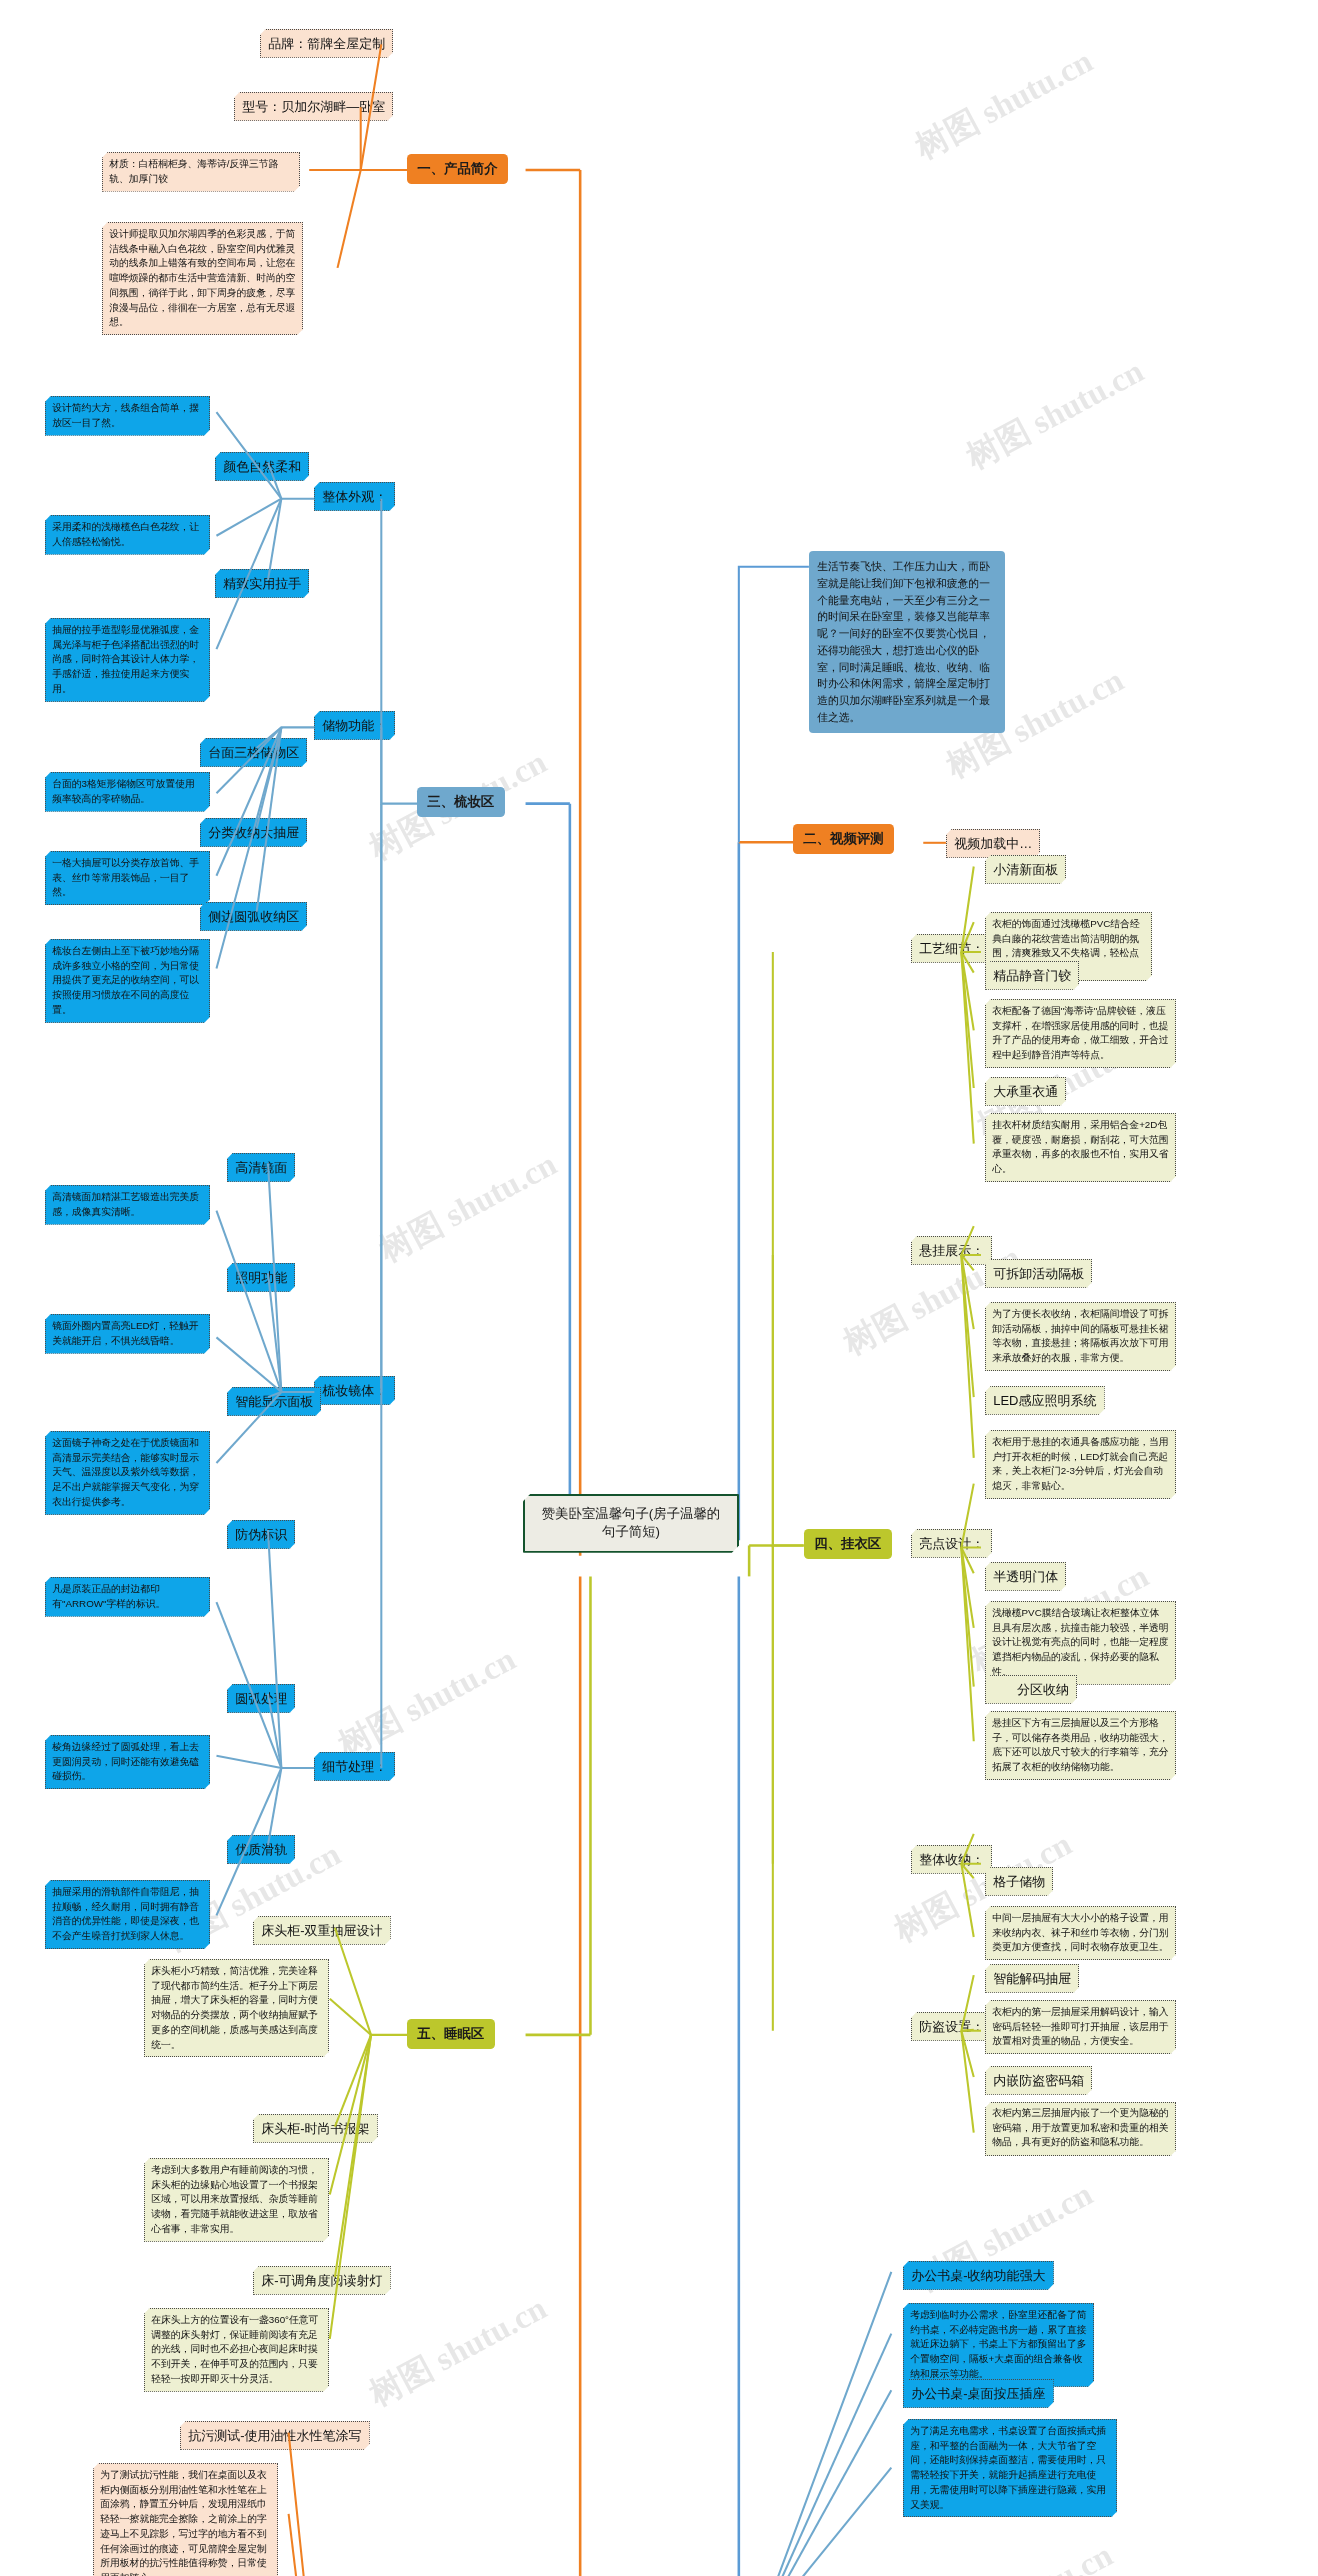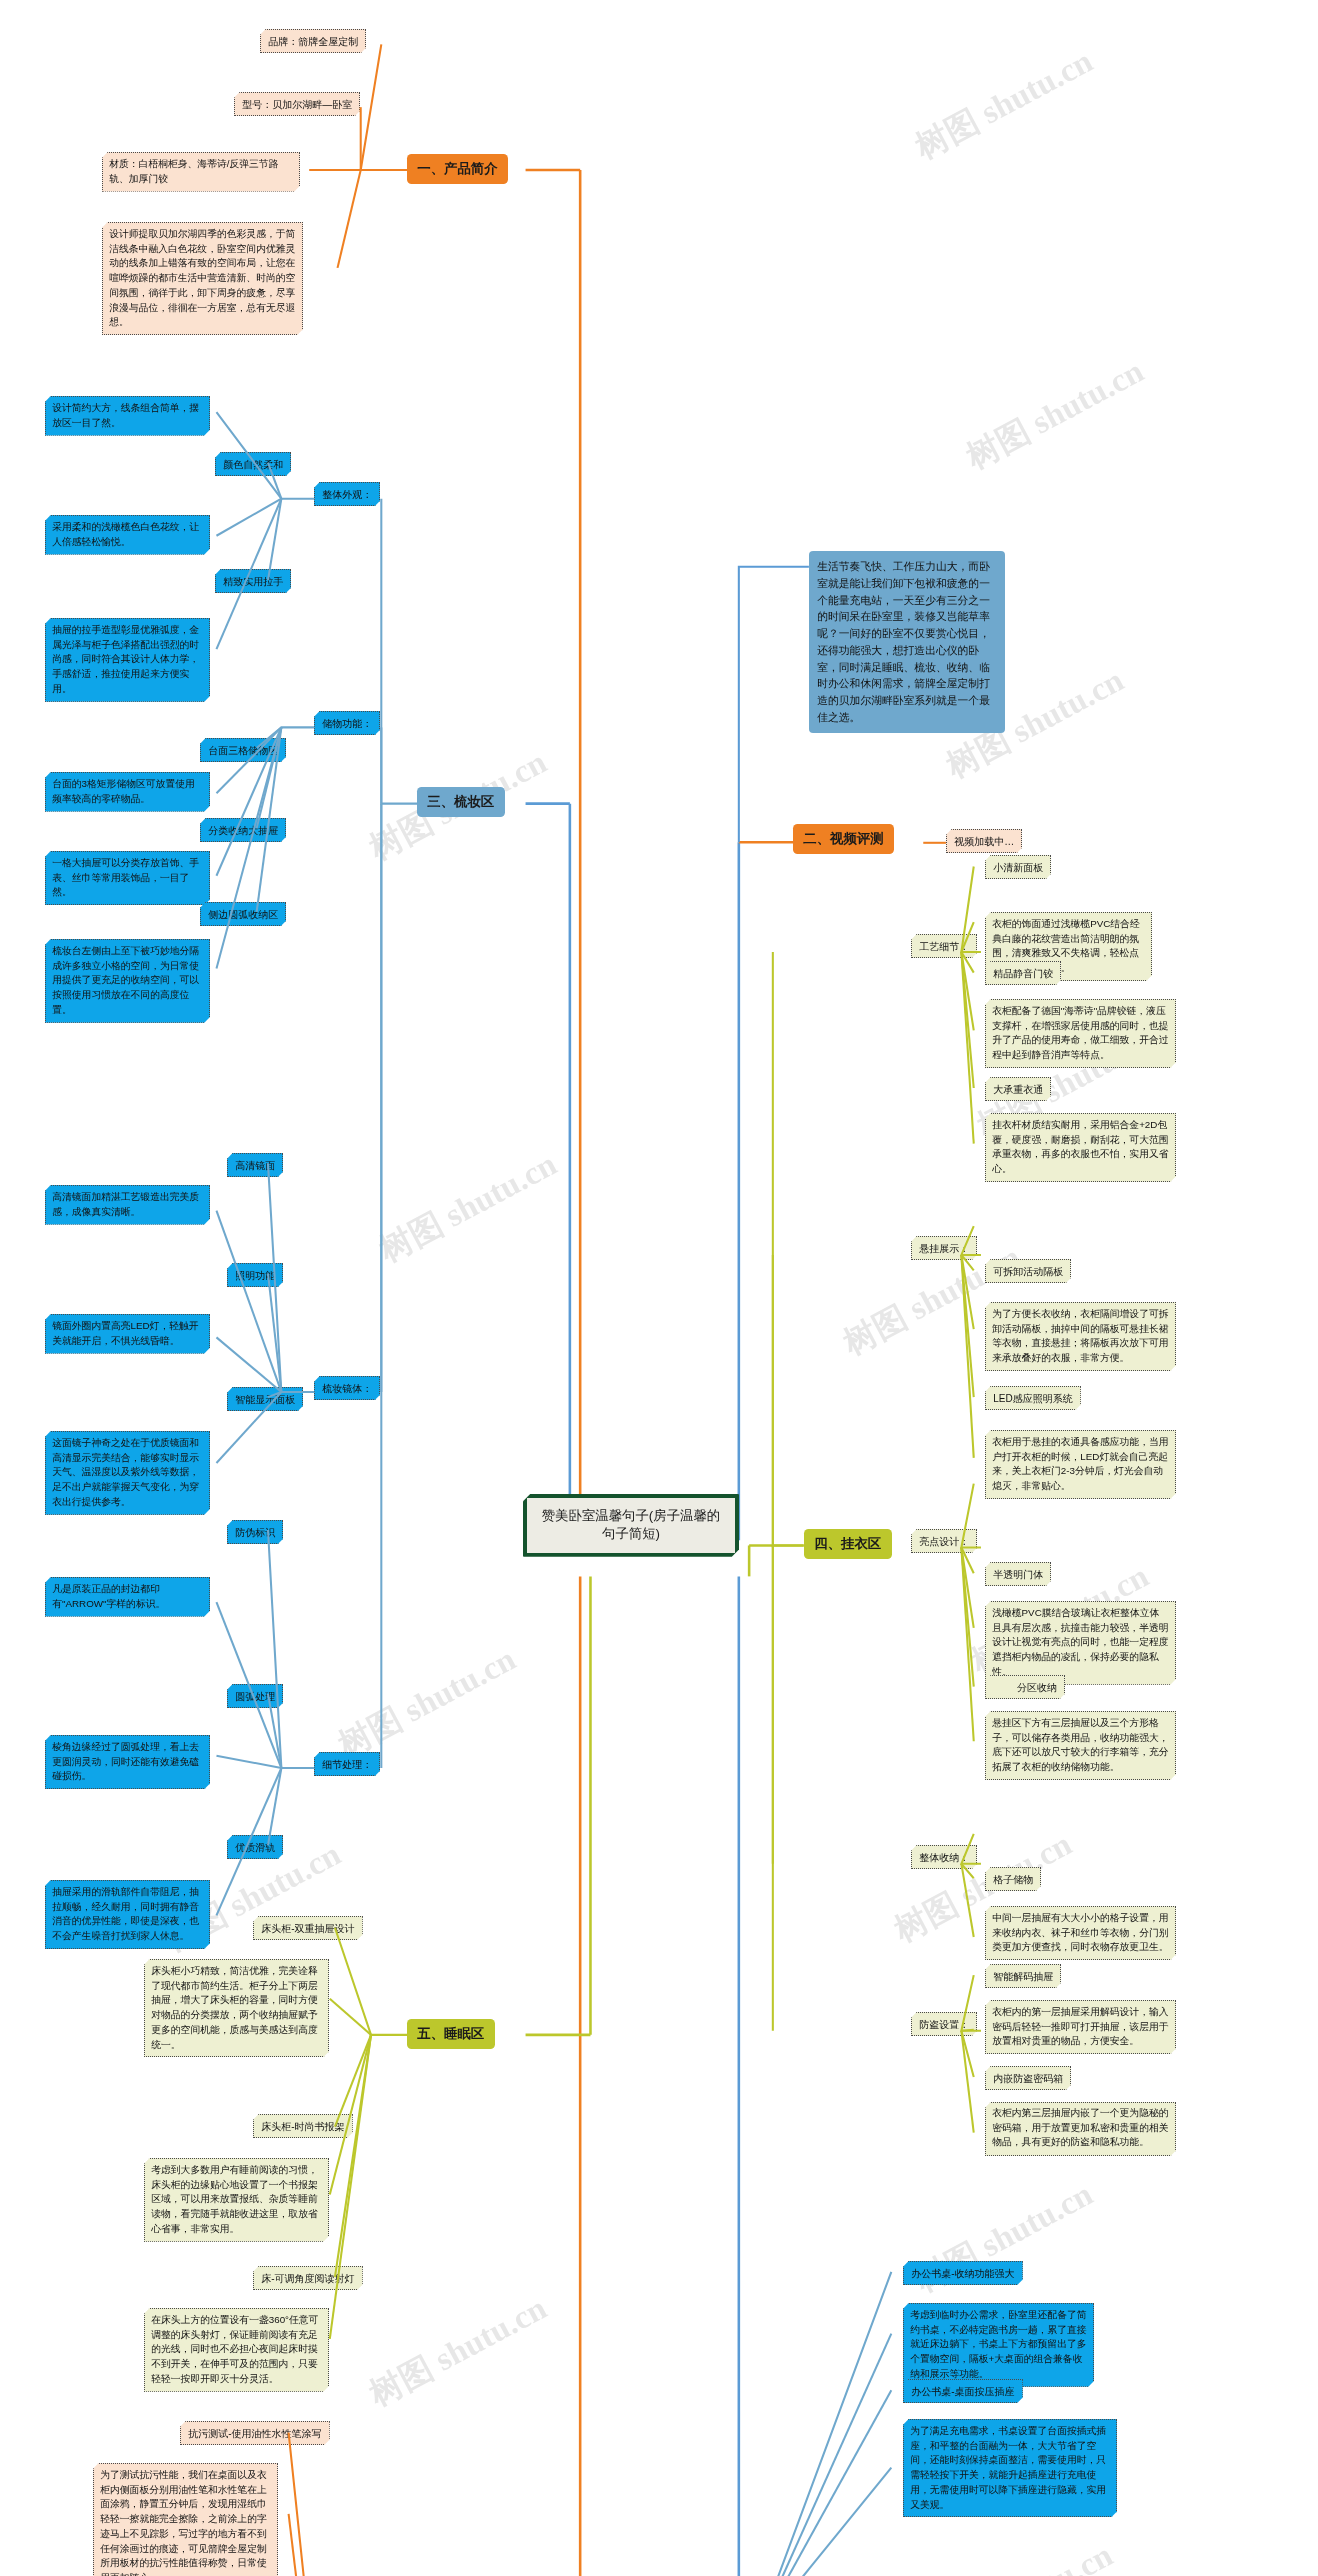--- a/index.html
+++ b/index.html
@@ -4,42 +4,42 @@
 <style>
   html,body{margin:0;padding:0;background:#ffffff;}
   body{font-family:"Liberation Sans","DejaVu Sans",sans-serif;}
   #canvas{position:relative;width:1319px;height:3705px;background:#fff;overflow:hidden;}
   svg.links{position:absolute;left:0;top:0;width:1319px;height:3705px;pointer-events:none;}
 
   .node{position:absolute;box-sizing:border-box;}
 
   
   .root{
-    background:#edece4;border:4px solid #14532d;border-radius:1px;
+    background:#edece4;border:2px solid #14532d;border-radius:1px;
     color:#1a1a1a;font-size:13.4px;line-height:1.35;text-align:center;
     padding:9.3px 11.3px;
     clip-path:polygon(7.2px 0,100% 0,100% calc(100% - 7.2px),calc(100% - 7.2px) 100%,0 100%,0 7.2px);
   }
 
   
   .sec{
     color:#1b1b1b;font-size:13.4px;font-weight:bold;text-align:center;
     padding:6.2px 10.3px;border-radius:4.6px;white-space:nowrap;
   }
   .sec.orange{background:#ef8022;}
   .sec.blue{background:#6fa8cd;}
   .sec.green{background:#bcc72c;}
 
   
   .b{
     border:0.5px dotted #4a4a4a;font-size:9.8px;line-height:1.5;color:#111;
     padding:4.1px 6.2px;
     clip-path:polygon(5.7px 0,100% 0,100% calc(100% - 5.7px),calc(100% - 5.7px) 100%,0 100%,0 5.7px);
   }
-  .b.small{font-size:10px;white-space:nowrap;padding:3.6px 7.2px;}
+  .b.small{font-size:13px;white-space:nowrap;padding:3.6px 7.2px;}
   .b.orange{background:#fbe2d0;}
   .b.blue{background:#0ea5e9;}
   .b.green{background:#eef0d2;}
   .b.bluesolid{background:#6fa8cd;color:#111;border:none;border-radius:4.1px;font-size:10.8px;line-height:1.55;padding:7.2px 8.2px;clip-path:none;}
 
   .wm{position:absolute;color:rgba(110,110,110,.17);font-size:33px;font-weight:bold;
       font-family:"Liberation Serif",serif;transform:rotate(-28deg);white-space:nowrap;
       pointer-events:none;user-select:none;}
 </style>
 </head>

